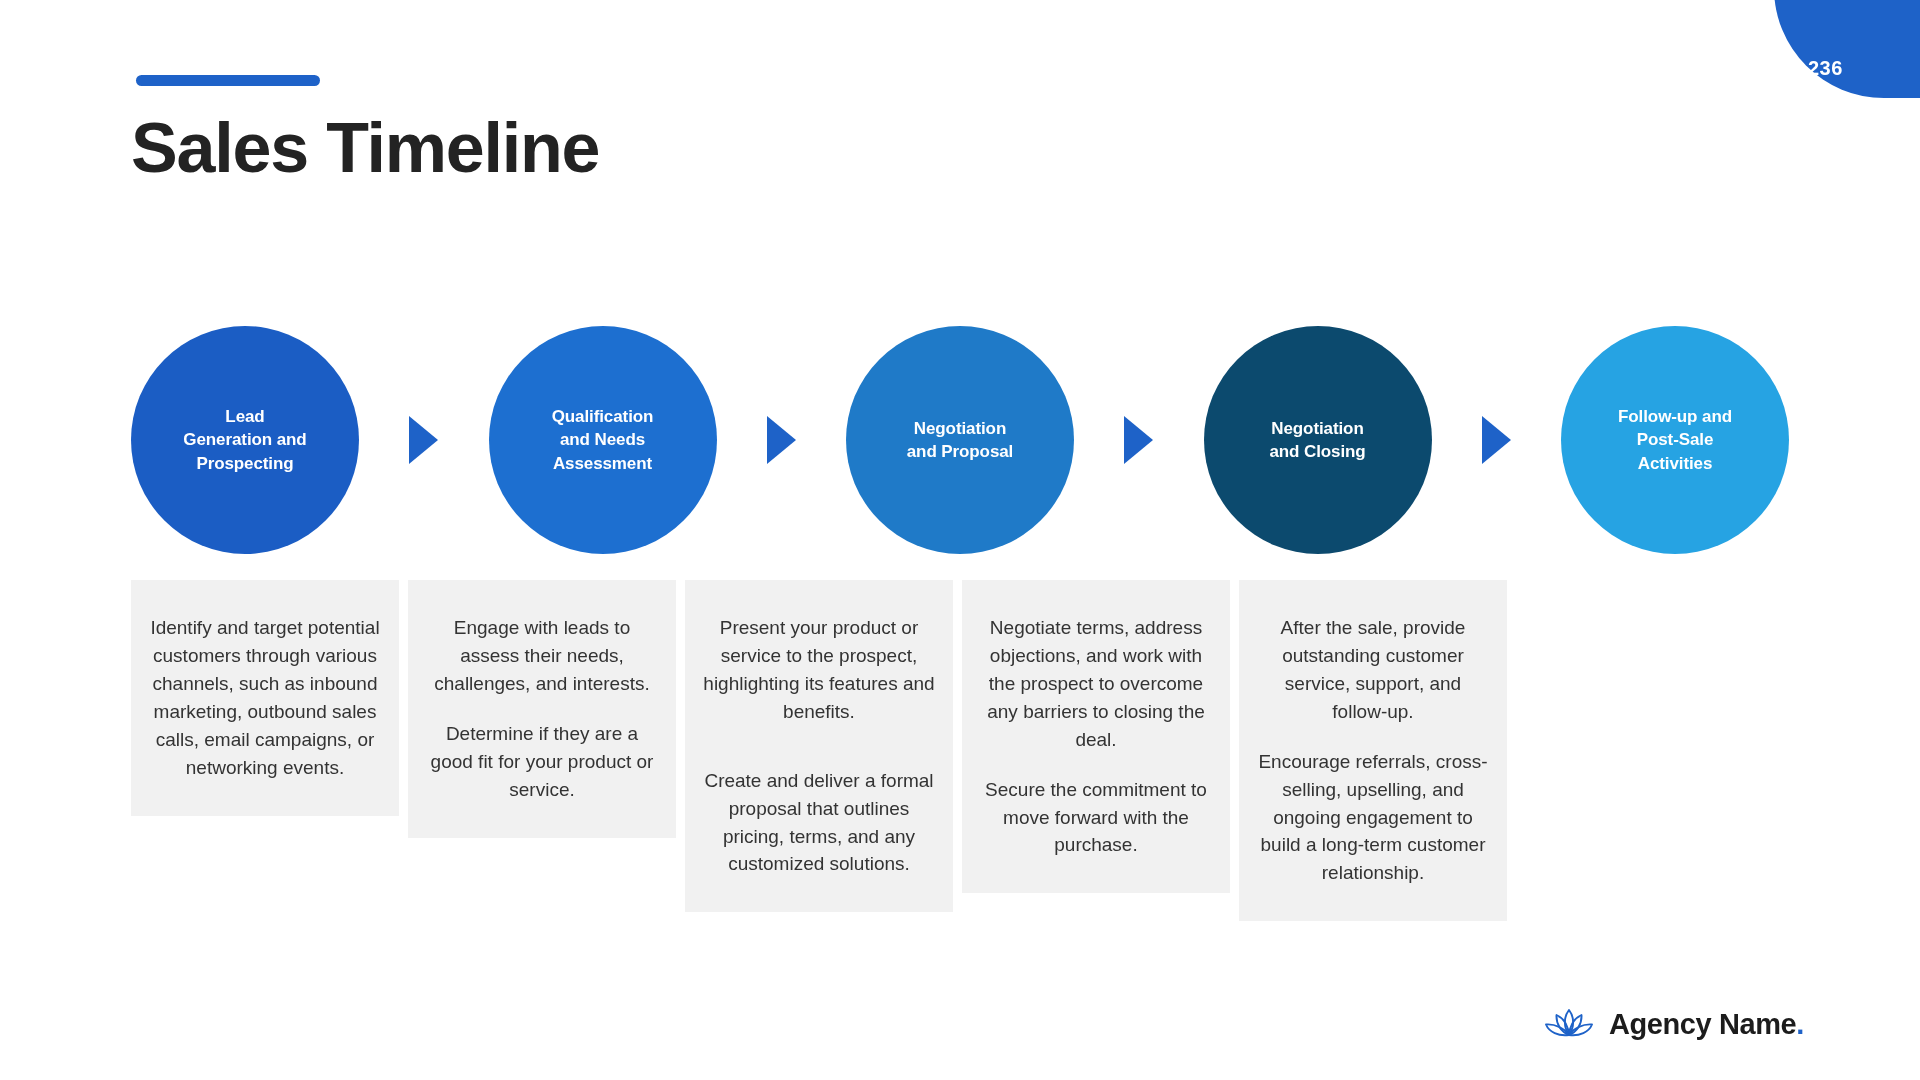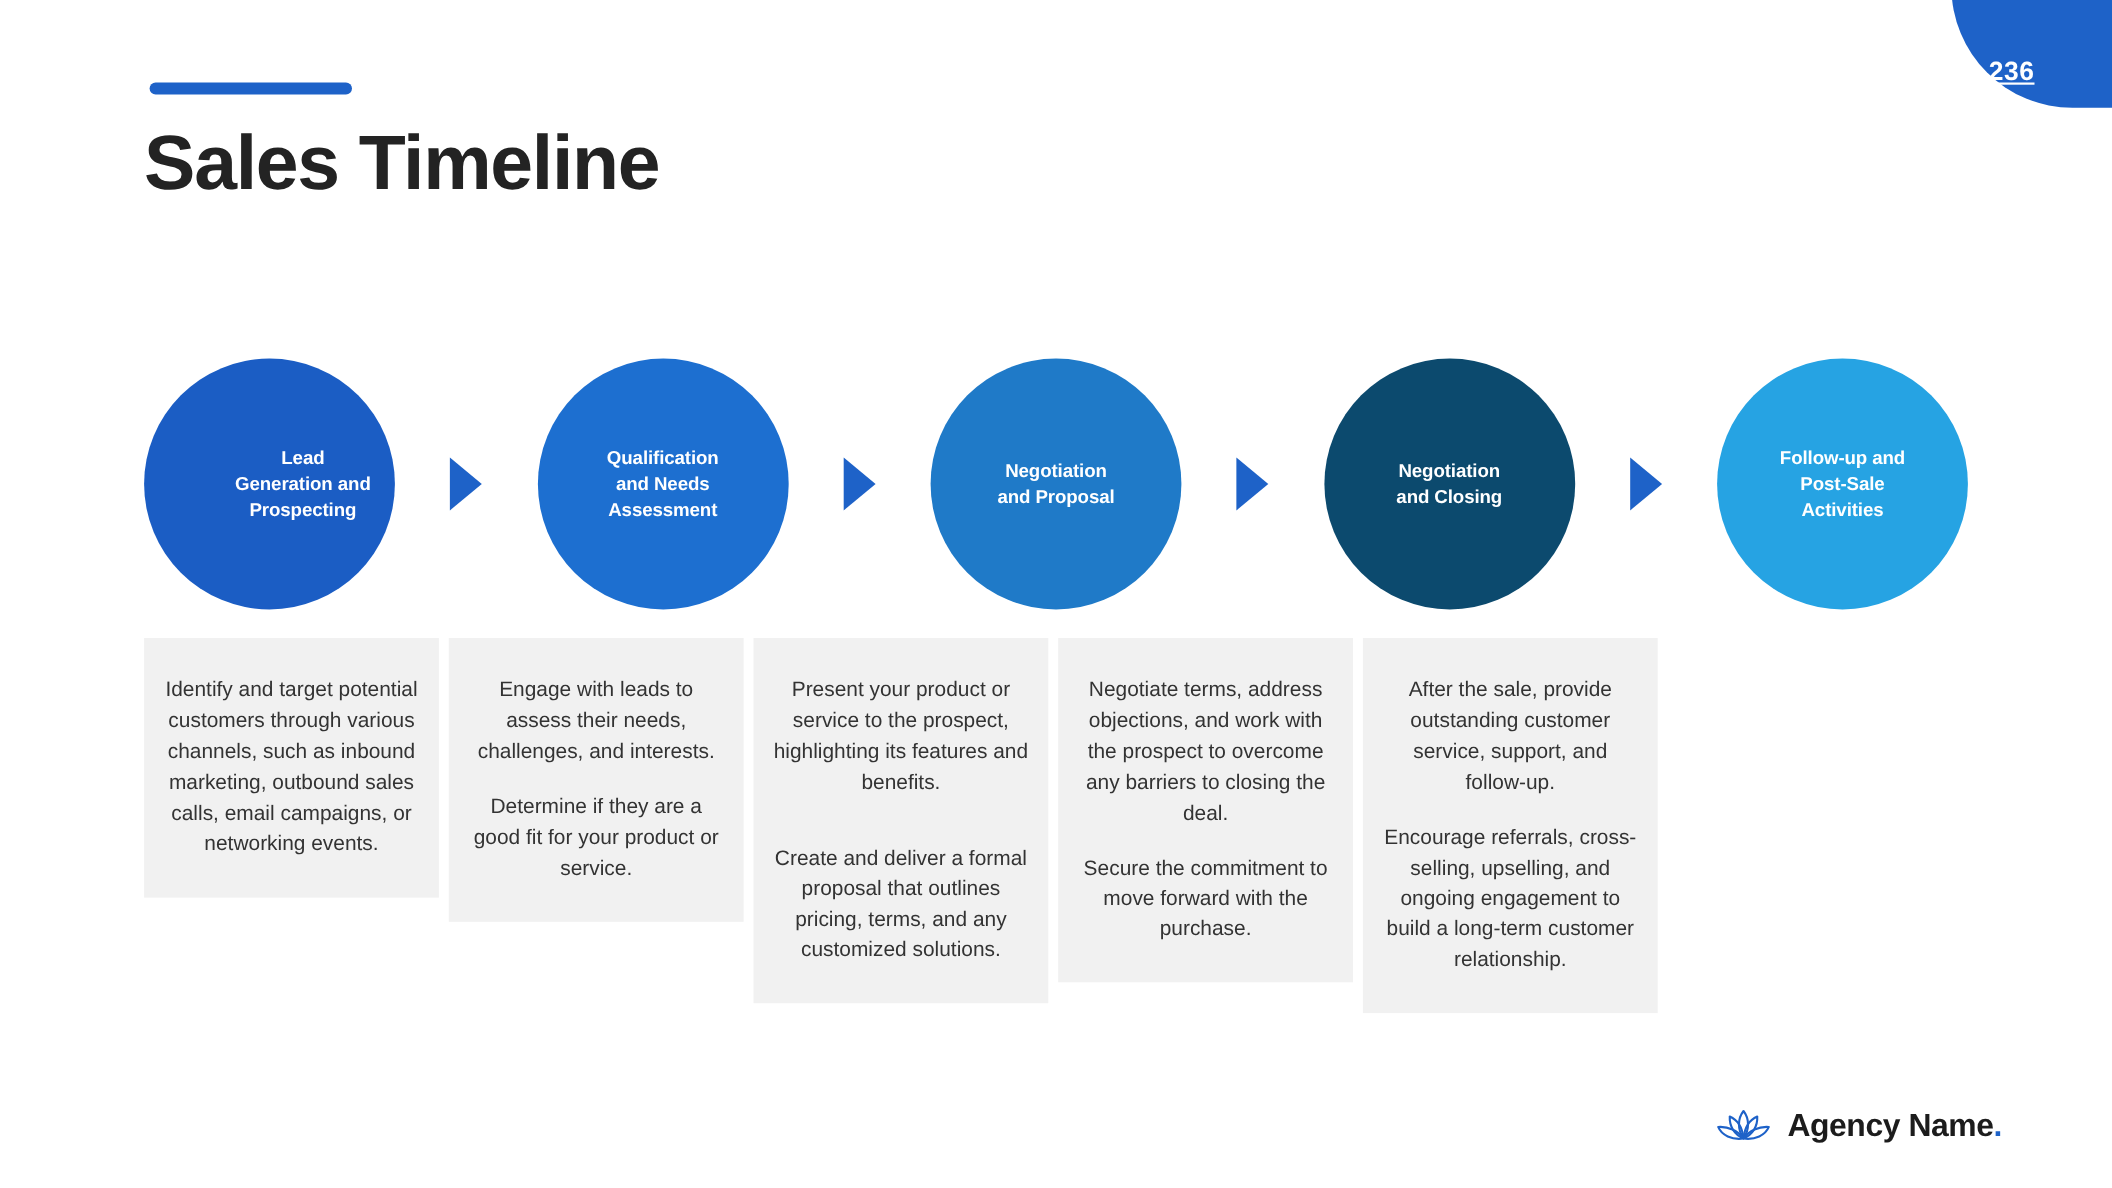--- a/index.html
+++ b/index.html
@@ -25,24 +25,23 @@
     background: #1E62C8;
     border-radius: 0 0 0 110px;
     display: flex;
     align-items: flex-end;
     justify-content: flex-start;
     padding: 0 0 18px 34px;
     box-sizing: border-box;
   }
   .page-badge-num {
     color: #ffffff;
-    font-size: 24px;
+    font-size: 20px;
     font-weight: bold;
     letter-spacing: 0.5px;
-    text-decoration: underline;
   }
 
   
   .accent-bar {
     position: absolute;
     left: 136px;
     top: 75px;
     width: 184px;
     height: 11px;
     background: #1E62C8;
@@ -127,21 +126,21 @@
     text-align: center;
     margin: 0;
   }
   .desc-para + .desc-para {
     margin-top: 22px;
   }
 
   
   .footer-logo {
     position: absolute;
-    right: 100px;
+    right: 116px;
     bottom: 36px;
     display: flex;
     align-items: center;
     gap: 14px;
   }
   .footer-logo-mark {
     width: 52px;
     height: 40px;
     display: block;
   }
@@ -159,21 +158,21 @@
 <body>
 
 <div class="page-badge" style="background: rgb(30, 98, 200);">
   <span class="page-badge-num">236</span>
 </div>
 
 <div class="accent-bar" style="background: rgb(30, 98, 200);"></div>
 <div class="page-title">Sales Timeline</div>
 
 <div class="timeline">
-  <div class="stage-circle" style="background: rgb(27, 93, 196); justify-content: flex-end;">
+  <div class="stage-circle" style="background: rgb(27, 93, 196);">
     <span class="stage-circle-label">Lead
 Generation and
 Prospecting</span>
   </div>
   <div class="arrow" style="border-left-color: rgb(30, 98, 200);"></div>
   <div class="stage-circle" style="background: rgb(29, 111, 208);">
     <span class="stage-circle-label">Qualification
 and Needs
 Assessment</span>
   </div>

